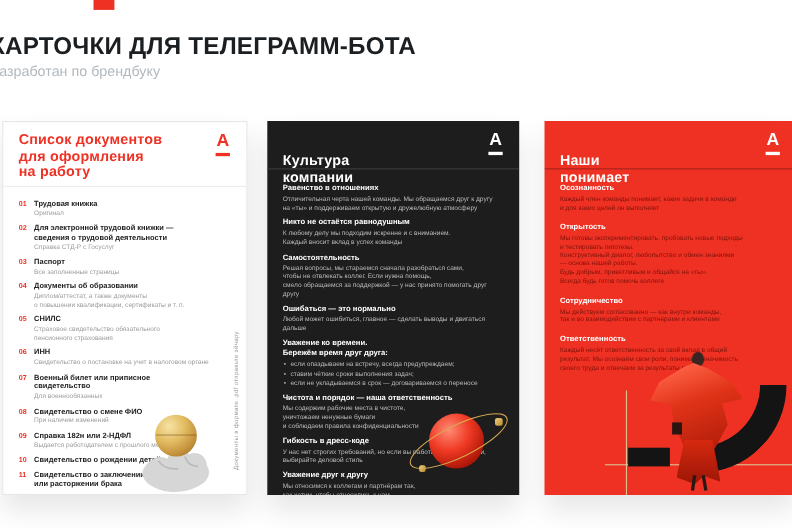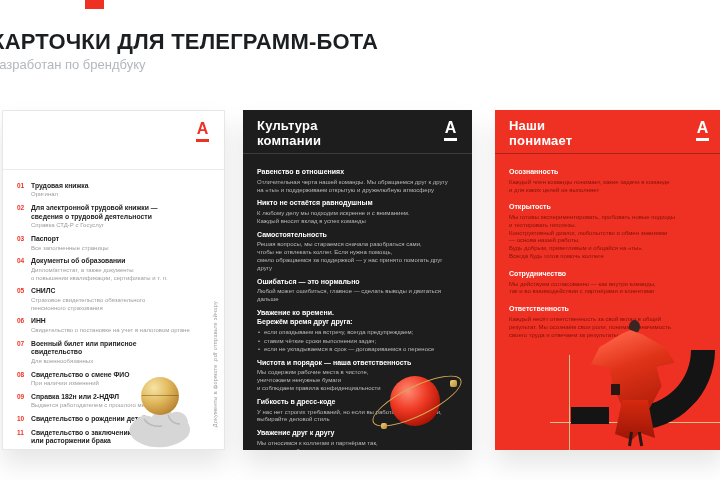--- a/index.html
+++ b/index.html
@@ -24,21 +24,21 @@
   .card-doc     { left:2px;   width:223px; background:#ffffff; border:1px solid #e7e7e7; }
   .card-culture { left:243px; width:229px; background:#1d1d1d; }
   .card-values  { left:495px; width:229px; background:#EF3124; }
 
   .card-header { position:relative; padding:9px 14px 0; }
   .card-doc .card-header { height:58px; }
   .card-culture .card-header, .card-values .card-header { height:43px; }
 
   .card-title { font-weight:700; white-space:pre-line; line-height:1.13; letter-spacing:.2px; font-size:13px; }
   .card-doc .card-title { color:#EF3124; }
-  .card-culture .card-title, .card-values .card-title { color:#ffffff; }
+  .card-culture .card-title, .card-values .card-title { color:#ffffff;margin-top:20px; }
 
   .alfa-logo { position:absolute; right:15px; top:10px; text-align:center; font-weight:700; }
   .alfa-letter { display:block; font-size:16px; line-height:1; }
   .alfa-bar { display:block; width:13px; height:3px; margin:2px auto 0; }
   .card-doc .alfa-letter { color:#EF3124; } .card-doc .alfa-bar { background:#EF3124; }
   .card-culture .alfa-letter, .card-values .alfa-letter { color:#ffffff; }
   .card-culture .alfa-bar, .card-values .alfa-bar { background:#ffffff; }
 
   .card-divider { border:0; border-top:1px solid #ececec; }
   .card-culture .card-divider { border-color:#3d3d3d; }
@@ -122,20 +122,23 @@
 </head>
 <body>
 
 <div>
   <div class="brand-mark"></div>
   <h1 class="page-title">КАРТОЧКИ ДЛЯ ТЕЛЕГРАММ-БОТА</h1>
   <div class="page-subtitle">Разработан по брендбуку</div>
 
   <section class="card card-doc">
     <header class="card-header">
+      <div class="card-title">Список документов
+для оформления
+на работу</div>
       <div class="alfa-logo">
         <span class="alfa-letter">А</span>
         <span class="alfa-bar"></span>
       </div>
     </header>
     <hr class="card-divider">
     <div class="doc-body">
       <div class="doc-item">
         <span class="doc-num">01</span>
         <span class="doc-text">

